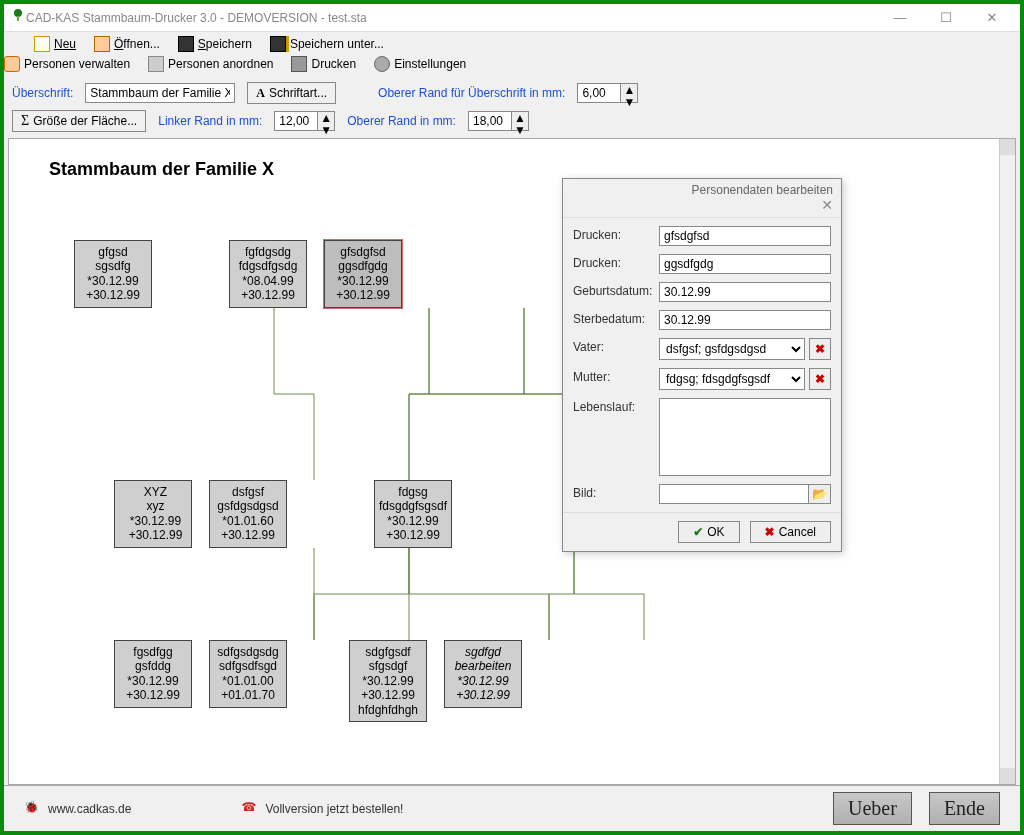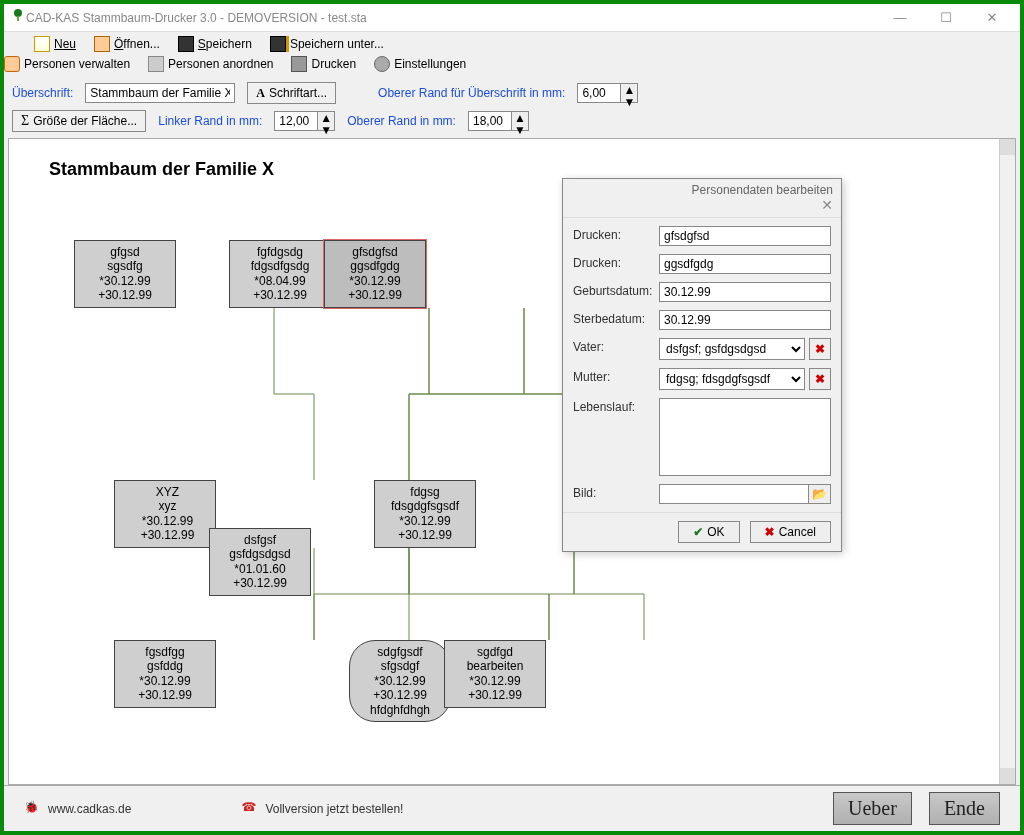--- a/index.html
+++ b/index.html
@@ -32,21 +32,21 @@
 
 
 .workarea { flex: 1; display: flex; margin: 0 4px; border: 1px solid #aaa; background: #fff; position: relative; overflow: hidden; }
 .canvas { flex: 1; position: relative; padding: 20px 40px; overflow: auto; }
 .canvas h2 { font-family: Arial; font-size: 18px; font-weight: bold; margin-bottom: 20px; }
 .scrollv { width: 16px; background: #f0f0f0; border-left: 1px solid #ccc; position: relative; }
 .scrollv::before, .scrollv::after { content: ""; position: absolute; width: 100%; height: 16px; background: #ddd; }
 .scrollv::before { top: 0; } .scrollv::after { bottom: 0; }
 
 .treewrap { position: relative; height: 560px; }
-.pnode { position: absolute; width: 102px; background: #cfcfcf; border: 1px solid #444; text-align: center; padding: 4px 2px; font-size: 11px; line-height: 1.2; cursor: pointer; }
+.pnode { position: absolute; width: 78px; background: #cfcfcf; border: 1px solid #444; text-align: center; padding: 4px 2px; font-size: 11px; line-height: 1.2; cursor: pointer; }
 .pnode .nm { display: block; }
 .pnode.selected { background: #bdbdbd; outline: 1px solid #d66; }
 svg.lines { position: absolute; top: 0; left: 0; width: 100%; height: 100%; pointer-events: none; }
 svg.lines line { stroke: #6a8a4a; stroke-width: 1; }
 
 
 .dialog { position: absolute; top: 178px; left: 562px; width: 280px; background: #f0f0f0; border: 1px solid #888; box-shadow: 2px 2px 8px rgba(0,0,0,.2); display: flex; flex-direction: column; }
 .dialog .dtitle { padding: 4px 8px; color: #666; border-bottom: 1px solid #ddd; display: flex; justify-content: space-between; align-items: flex-end; flex-direction: column; }
 .dialog .dtitle .x { cursor: pointer; color: #888; font-size: 14px; }
 .dialog .dbody { padding: 8px 10px; display: grid; grid-template-columns: 80px 1fr; row-gap: 8px; column-gap: 6px; align-items: center; }
@@ -240,46 +240,52 @@
             <span class="nm">ggsdfgdg</span>
             <span class="nm">*30.12.99</span>
             <span class="nm">+30.12.99</span>
           </div>
           <div class="pnode" style="left: 65px; top: 280px; padding-left: 7px;">
             <span class="nm">XYZ</span>
             <span class="nm">xyz</span>
             <span class="nm">*30.12.99</span>
             <span class="nm">+30.12.99</span>
           </div>
-          <div class="pnode" style="left: 160px; top: 280px; margin-top: 48px;">
+          <div class="pnode" style="left: 160px; top: 280px;">
             <span class="nm">dsfgsf</span>
             <span class="nm">gsfdgsdgsd</span>
             <span class="nm">*01.01.60</span>
             <span class="nm">+30.12.99</span>
           </div>
           <div class="pnode" style="left: 325px; top: 280px;">
             <span class="nm">fdgsg</span>
             <span class="nm">fdsgdgfsgsdf</span>
             <span class="nm">*30.12.99</span>
             <span class="nm">+30.12.99</span>
           </div>
           <div class="pnode" style="left: 65px; top: 440px;">
             <span class="nm">fgsdfgg</span>
             <span class="nm">gsfddg</span>
             <span class="nm">*30.12.99</span>
             <span class="nm">+30.12.99</span>
           </div>
-          <div class="pnode" style="left: 300px; top: 440px; border-radius: 26px;">
+          <div class="pnode" style="left: 160px; top: 440px;">
+            <span class="nm">sdfgsdgsdg</span>
+            <span class="nm">sdfgsdfsgd</span>
+            <span class="nm">*01.01.00</span>
+            <span class="nm">+01.01.70</span>
+          </div>
+          <div class="pnode" style="left: 300px; top: 440px;">
             <span class="nm">sdgfgsdf</span>
             <span class="nm">sfgsdgf</span>
             <span class="nm">*30.12.99</span>
             <span class="nm">+30.12.99</span>
             <span class="nm">hfdghfdhgh</span>
           </div>
-          <div class="pnode" style="left: 395px; top: 440px;">
+          <div class="pnode" style="left: 395px; top: 440px; font-style: italic;">
             <span class="nm">sgdfgd</span>
             <span class="nm">bearbeiten</span>
             <span class="nm">*30.12.99</span>
             <span class="nm">+30.12.99</span>
           </div>
         </div>
     </div>
     <div class="scrollv"></div>
   </div>
 

